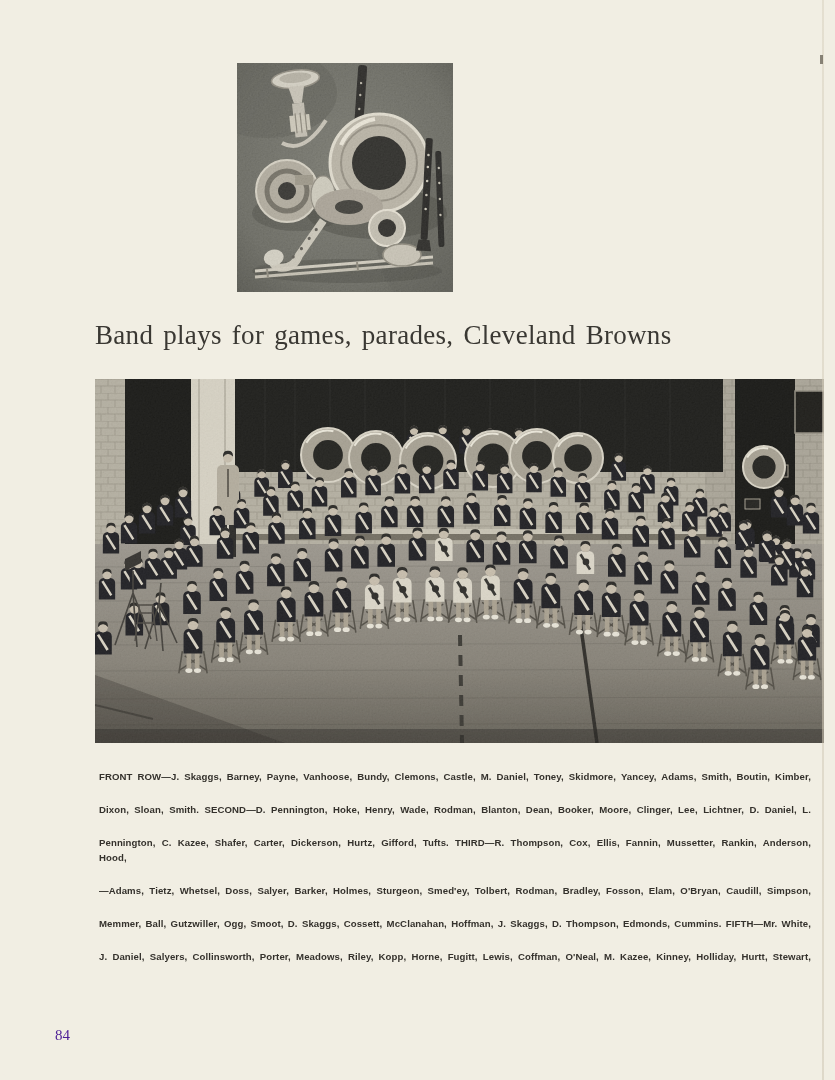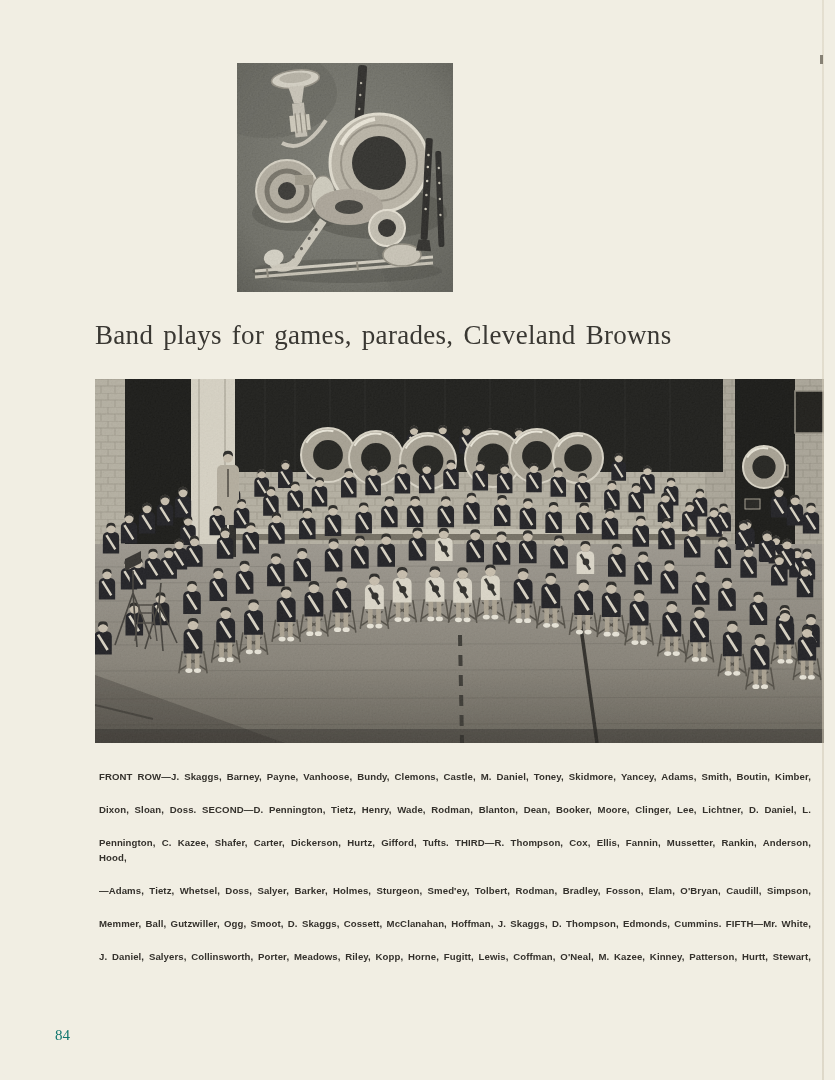--- a/index.html
+++ b/index.html
@@ -11,21 +11,21 @@
   #band-photo{left:95px;top:379px;width:729px;height:364px;}
   .headline{position:absolute;left:95px;top:320px;width:680px;margin:0;
             font-family:"Liberation Serif",serif;font-weight:400;font-size:27px;line-height:1.15;
             color:#3a3833;letter-spacing:.3px;word-spacing:3px;white-space:nowrap;}
   .caption{position:absolute;left:99px;top:751px;width:712px;color:#34312c;
            font-family:"Liberation Sans",sans-serif;font-weight:700;font-size:9.6px;line-height:15px;
            letter-spacing:.1px;}
   .cap-line{text-align:justify;text-align-last:justify;word-spacing:1.5px;margin-top:18px;}
   .cap-line.last{text-align-last:left;}
   .page-number{position:absolute;left:55px;top:1027px;font-family:"Liberation Serif",serif;
-               font-size:15px;color:#0f766e;text-align:center;}
+               font-size:15px;color:#4c1d95;text-align:center;}
   .edge-line{position:absolute;left:822px;top:0;width:2px;height:1080px;
              background:linear-gradient(#d9d2c0,#cfc7b4);opacity:.55;}
   .edge-speck{position:absolute;left:820px;top:55px;width:3px;height:9px;background:#6d665a;opacity:.8;}
   svg{display:block;}
 </style>
 </head>
 <body>
 
 <div class="page">
 
@@ -1161,24 +1161,24 @@
           <path d="M30 180 L46 172 L46 184 L30 192 Z" fill="#2c2a26"></path>
           <path d="M44 232 L40 262 M58 232 L62 262 M42 244 L60 244 M44 226 L58 226 L58 234 L44 234 Z" stroke="#44403a" stroke-width="1.4" fill="none"></path>
         </g>
 
       <rect width="729" height="364" filter="url(#grain)" opacity=".35"></rect>
     </svg>
   </div>
 
   <div class="caption">
     <div class="cap-line">FRONT ROW—J. Skaggs, Barney, Payne, Vanhoose, Bundy, Clemons, Castle, M. Daniel, Toney, Skidmore, Yancey, Adams, Smith, Boutin, Kimber,</div>
-    <div class="cap-line">Dixon, Sloan, Doss. SECOND—D. Pennington, Tietz, Henry, Wade, Rodman, Blanton, Dean, Booker, Moore, Clinger, Lee, Lichtner, D. Daniel, L.</div>
+    <div class="cap-line">Dixon, Sloan, Smith. SECOND—D. Pennington, Hoke, Henry, Wade, Rodman, Blanton, Dean, Booker, Moore, Clinger, Lee, Lichtner, D. Daniel, L.</div>
     <div class="cap-line">Pennington, C. Kazee, Shafer, Carter, Dickerson, Hurtz, Gifford, Tufts. THIRD—R. Thompson, Cox, Ellis, Fannin, Mussetter, Rankin, Anderson, Hood,</div>
     <div class="cap-line">—Adams, Tietz, Whetsel, Doss, Salyer, Barker, Holmes, Sturgeon, Smed'ey, Tolbert, Rodman, Bradley, Fosson, Elam, O'Bryan, Caudill, Simpson,</div>
     <div class="cap-line">Memmer, Ball, Gutzwiller, Ogg, Smoot, D. Skaggs, Cossett, McClanahan, Hoffman, J. Skaggs, D. Thompson, Edmonds, Cummins. FIFTH—Mr. White,</div>
-    <div class="cap-line">J. Daniel, Salyers, Collinsworth, Porter, Meadows, Riley, Kopp, Horne, Fugitt, Lewis, Coffman, O'Neal, M. Kazee, Kinney, Patterson, Hurtt, Stewart,</div>
+    <div class="cap-line">J. Daniel, Salyers, Collinsworth, Porter, Meadows, Riley, Kopp, Horne, Fugitt, Lewis, Coffman, O'Neal, M. Kazee, Kinney, Holliday, Hurtt, Stewart,</div>
   </div>
 
   <span class="page-number">84</span>
 
   <div class="edge-line"></div>
   <div class="edge-speck"></div>
 </div>
 
 </body></html>

